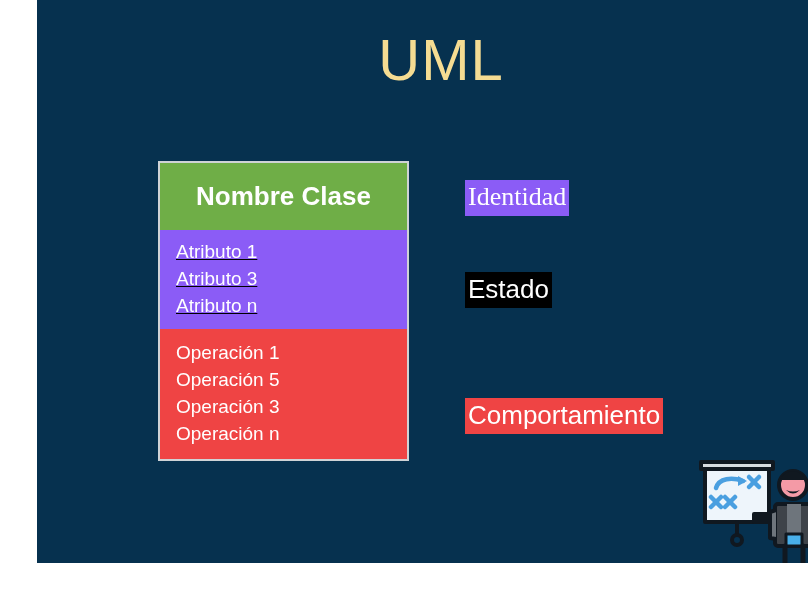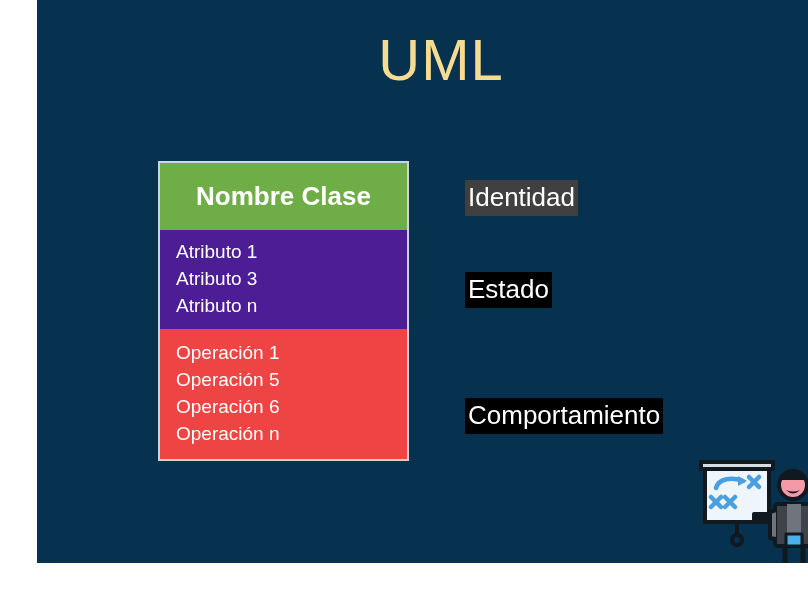--- a/index.html
+++ b/index.html
@@ -56,22 +56,23 @@
     align-items: center;
     justify-content: center;
   }
   #uml-class-name .cname {
     color: #ffffff;
     font-size: 26px;
     font-weight: bold;
     letter-spacing: 0px;
   }
   #uml-attributes {
-    background: #4c1d95;
+    background: #8b5cf6;
     padding: 8px 0 10px 16px;
+    text-decoration: underline;
   }
   #uml-operations {
     background: #ef4444;
     padding: 10px 0 12px 16px;
   }
   .uml-line {
     color: #ffffff;
     font-size: 19px;
     line-height: 27px;
     font-weight: 400;
@@ -83,31 +84,32 @@
     position: absolute;
     color: #ffffff;
     font-size: 26px;
     line-height: 34px;
     padding: 0px 3px 2px 3px;
     white-space: nowrap;
   }
   #legend-identidad {
     left: 428px;
     top: 180px;
-    background: #404040;
+    background: #8b5cf6;
+    font-family: Liberation Serif, serif;
   }
   #legend-estado {
     left: 428px;
     top: 272px;
     background: #000000;
   }
   #legend-comportamiento {
     left: 428px;
     top: 398px;
-    background: #000000;
+    background: #ef4444;
   }
 
   
   #presenter-illustration {
     position: absolute;
     left: 655px;
     top: 452px;
     width: 150px;
     height: 140px;
   }
@@ -127,21 +129,21 @@
 
     <div class="uml-compartment" id="uml-attributes">
       <div class="uml-line">Atributo 1</div>
       <div class="uml-line">Atributo 3</div>
       <div class="uml-line">Atributo n</div>
     </div>
 
     <div class="uml-compartment" id="uml-operations">
       <div class="uml-line">Operación 1</div>
       <div class="uml-line">Operación 5</div>
-      <div class="uml-line">Operación 6</div>
+      <div class="uml-line">Operación 3</div>
       <div class="uml-line">Operación n</div>
     </div>
 
   </div>
 
   <div class="legend-item" id="legend-identidad">Identidad</div>
 
   <div class="legend-item" id="legend-estado">Estado</div>
 
   <div class="legend-item" id="legend-comportamiento">Comportamiento</div>

